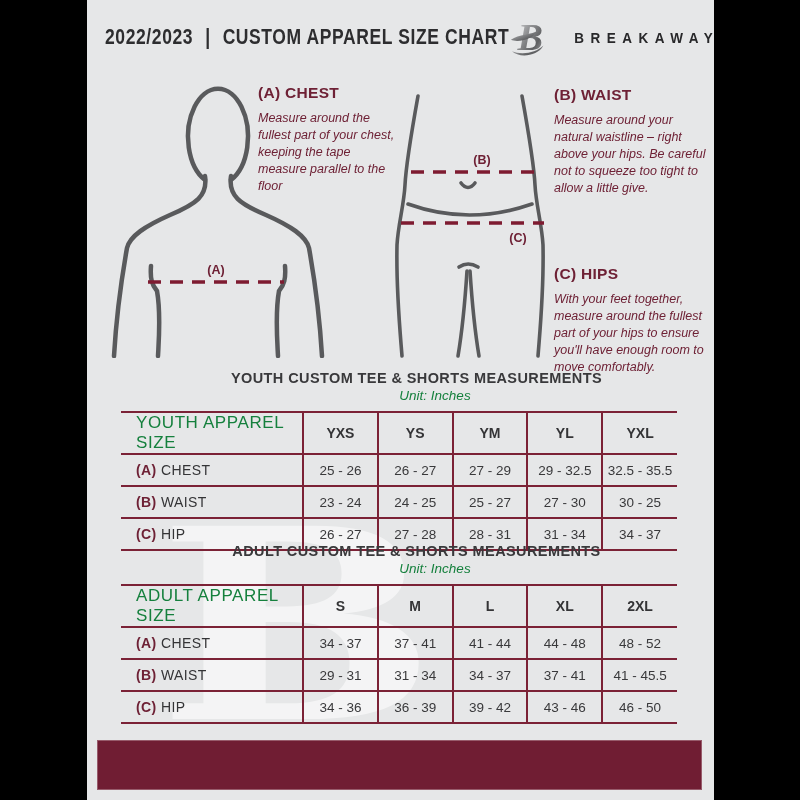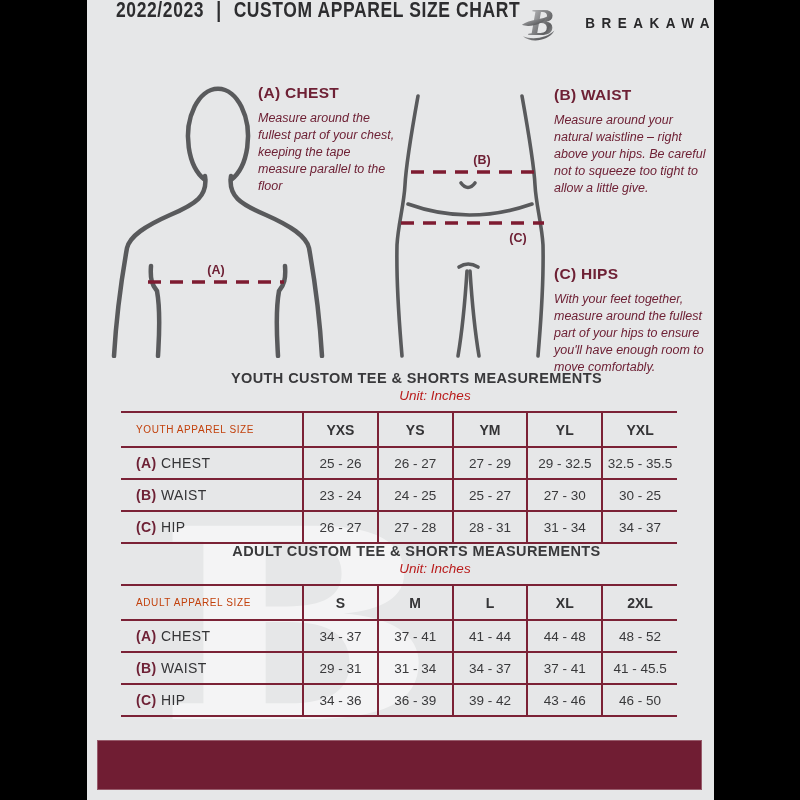--- a/index.html
+++ b/index.html
@@ -7,21 +7,21 @@
     width:800px;height:800px;position:relative;background:#000;overflow:hidden;
     font-family:"Liberation Sans",sans-serif;
   }
   .page{
     position:absolute;left:87px;top:0;width:627px;height:800px;
     background:#e6e7e8;overflow:hidden;
   }
   
   .header-row{
     position:absolute;left:0;top:0;width:627px;height:74px;
-    display:flex;align-items:flex-start;padding:0 29px;box-sizing:border-box;z-index:2;
+    display:flex;align-items:center;padding:0 18px;box-sizing:border-box;z-index:2;
   }
   .title-group{display:flex;align-items:center;gap:12px;}
   .title-group .t{
     display:inline-block;font-weight:bold;font-size:17.5px;letter-spacing:.6px;
     color:#2d2d2f;transform:scaleY(1.22);transform-origin:center;white-space:nowrap;
   }
   .sep{font-weight:normal;color:#3a3a3c;}
   .brand{margin-left:auto;display:flex;align-items:center;gap:23px;}
   .brand-name{
     font-size:13.5px;font-weight:bold;letter-spacing:6.5px;color:#28282a;
@@ -39,41 +39,41 @@
   #waist-block{left:467px;top:86px;width:154px;}
   #hips-block{left:467px;top:228px;width:162px;margin-top:37px;}
   .fig{position:absolute;z-index:1;}
   
   .sec-title{
     position:absolute;left:16px;width:627px;text-align:center;z-index:2;
     font-size:14.5px;font-weight:bold;color:#39393b;letter-spacing:.4px;
   }
   .sec-unit{
     position:absolute;left:0;width:696px;text-align:center;z-index:2;
-    font-size:13.5px;font-style:italic;color:#b91c1c;
+    font-size:13.5px;font-style:italic;color:#15803d;
   }
   
   table.size-table{
     position:absolute;left:34px;width:556px;border-collapse:collapse;table-layout:fixed;
     z-index:2;background:transparent;
   }
   .size-table col.c-label{width:182px;}
   .size-table col.c-size{width:74.8px;}
   .size-table tr{border-top:2px solid #7b2236;}
   .size-table tr:last-child{border-bottom:2px solid #7b2236;}
   .size-table th,.size-table td{
     padding:0;border:none;height:30px;vertical-align:middle;
     font-size:13.5px;color:#39393b;text-align:center;
   }
   .size-table tr.head-row th{height:33px;}
   .size-table th+th,.size-table td+td{border-left:2px solid #7b2236;}
   .size-table th.size-h{font-weight:bold;font-size:14px;color:#343436;border-radius:7px;}
   .size-table .label-cell{
-    text-align:left;padding-left:15px;font-weight:normal;font-size:10px;
-    letter-spacing:.6px;color:#c2410c;
+    text-align:left;padding-left:15px;font-weight:normal;font-size:17px;
+    letter-spacing:.6px;color:#15803d;
   }
   .size-table td.label-cell{letter-spacing:.4px;font-size:14px;color:#343436;}
   .pfx{font-weight:bold;color:#6e2135;}
   
   .watermark{
     position:absolute;left:70px;top:520px;z-index:0;
     font-family:"DejaVu Serif",serif;font-weight:bold;font-size:265px;line-height:.8;
     color:rgba(255,255,255,.55);transform:scaleX(1.25);transform-origin:left top;
     user-select:none;
   }

